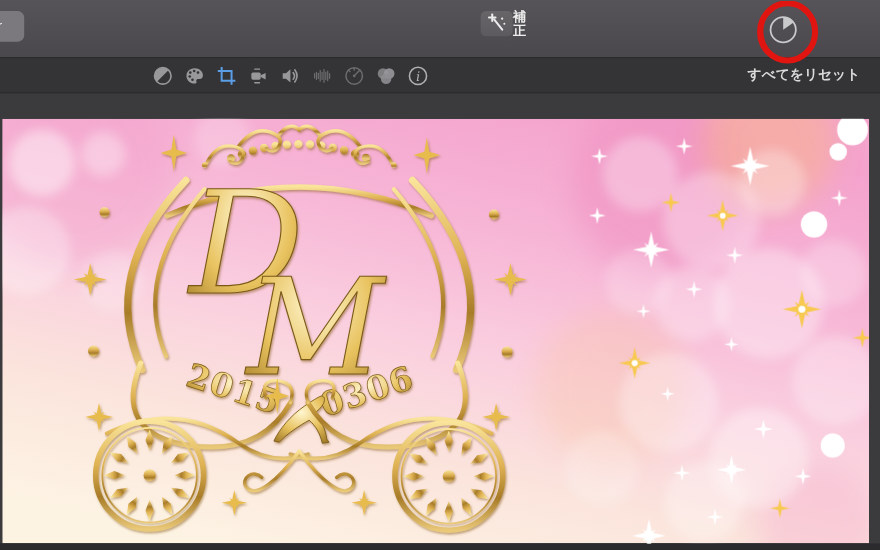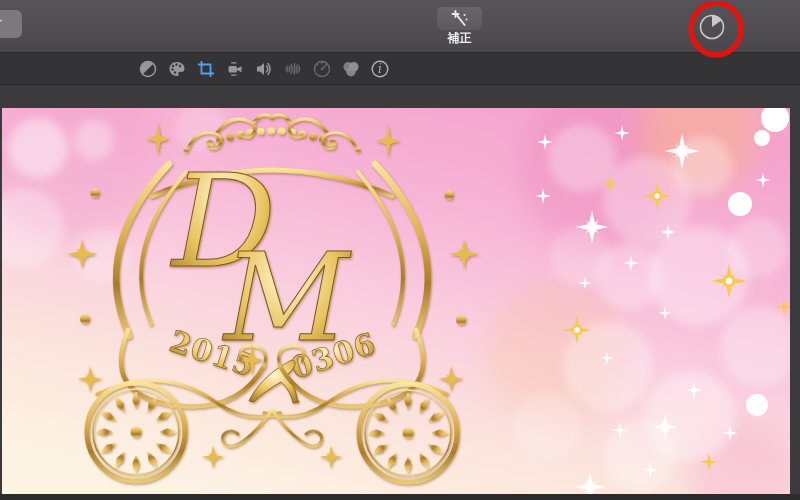--- a/index.html
+++ b/index.html
@@ -7,21 +7,21 @@
     font-family:"Liberation Sans","DejaVu Sans",sans-serif;background:#3b3b3d;}
 
   
   .toolbar-top{position:absolute;left:0;top:0;width:800px;height:53px;
     background:linear-gradient(180deg,#565459 0%,#4a484d 100%);
     border-bottom:1px solid #29292b;box-sizing:border-box;}
   .partial-btn{position:absolute;left:-26px;top:10px;width:48px;height:28px;
     background:#7b797d;border-radius:6px;}
   .partial-btn span{position:absolute;left:24px;top:6px;font-size:12px;color:#eef3fb;}
   .tool-group{position:absolute;left:437px;top:7px;display:flex;gap:10px;}
-  .tool-btn-wrap{display:flex;flex-direction:column;align-items:center;width:45px;}
+  .tool-btn-wrap{display:flex;flex-direction:row;align-items:center;width:45px;}
   .tool-btn{width:45px;height:23px;border:none;border-radius:5px;cursor:pointer;
     background:linear-gradient(180deg,#686569 0%,#5c5a5e 100%);
     display:flex;align-items:center;justify-content:center;padding:0;}
   .tool-label{font-size:12px;font-weight:600;color:#ececec;margin-top:2px;line-height:13px;}
   .progress-wrap{position:absolute;left:699px;top:14px;width:26px;height:26px;}
 
   
   .toolbar-adjust{position:absolute;left:0;top:53px;width:800px;height:32px;
     background:#343436;border-bottom:1px solid #28282a;box-sizing:border-box;
     display:flex;align-items:center;}
@@ -147,20 +147,21 @@
         <circle cx="12.8" cy="7.8" r="4.8" fill="#98989c" opacity="0.9"></circle>
         <circle cx="10" cy="12.6" r="4.8" fill="#8e8e92" opacity="0.9"></circle>
       </svg>
 
       <svg class="aicon" viewBox="0 0 20 20">
         <circle cx="10" cy="10" r="7.8" fill="none" stroke="#b0b0b2" stroke-width="1.4"></circle>
         <text x="10" y="14.4" text-anchor="middle" font-family="DejaVu Serif,serif" font-style="italic" font-size="12" fill="#b0b0b2">i</text>
       </svg>
     </div>
 
+    <button class="reset-btn">すべてをリセット</button>
   </div>
 
   <div class="viewer">
     <div class="photo">
 
       <svg width="788" height="386" viewBox="0 0 788 386">
         <defs>
           <linearGradient id="bgGrad" x1="0.72" y1="0" x2="0.25" y2="1">
             <stop offset="0" stop-color="#f4a3cd"></stop>
             <stop offset="0.28" stop-color="#f7b6d6"></stop>

